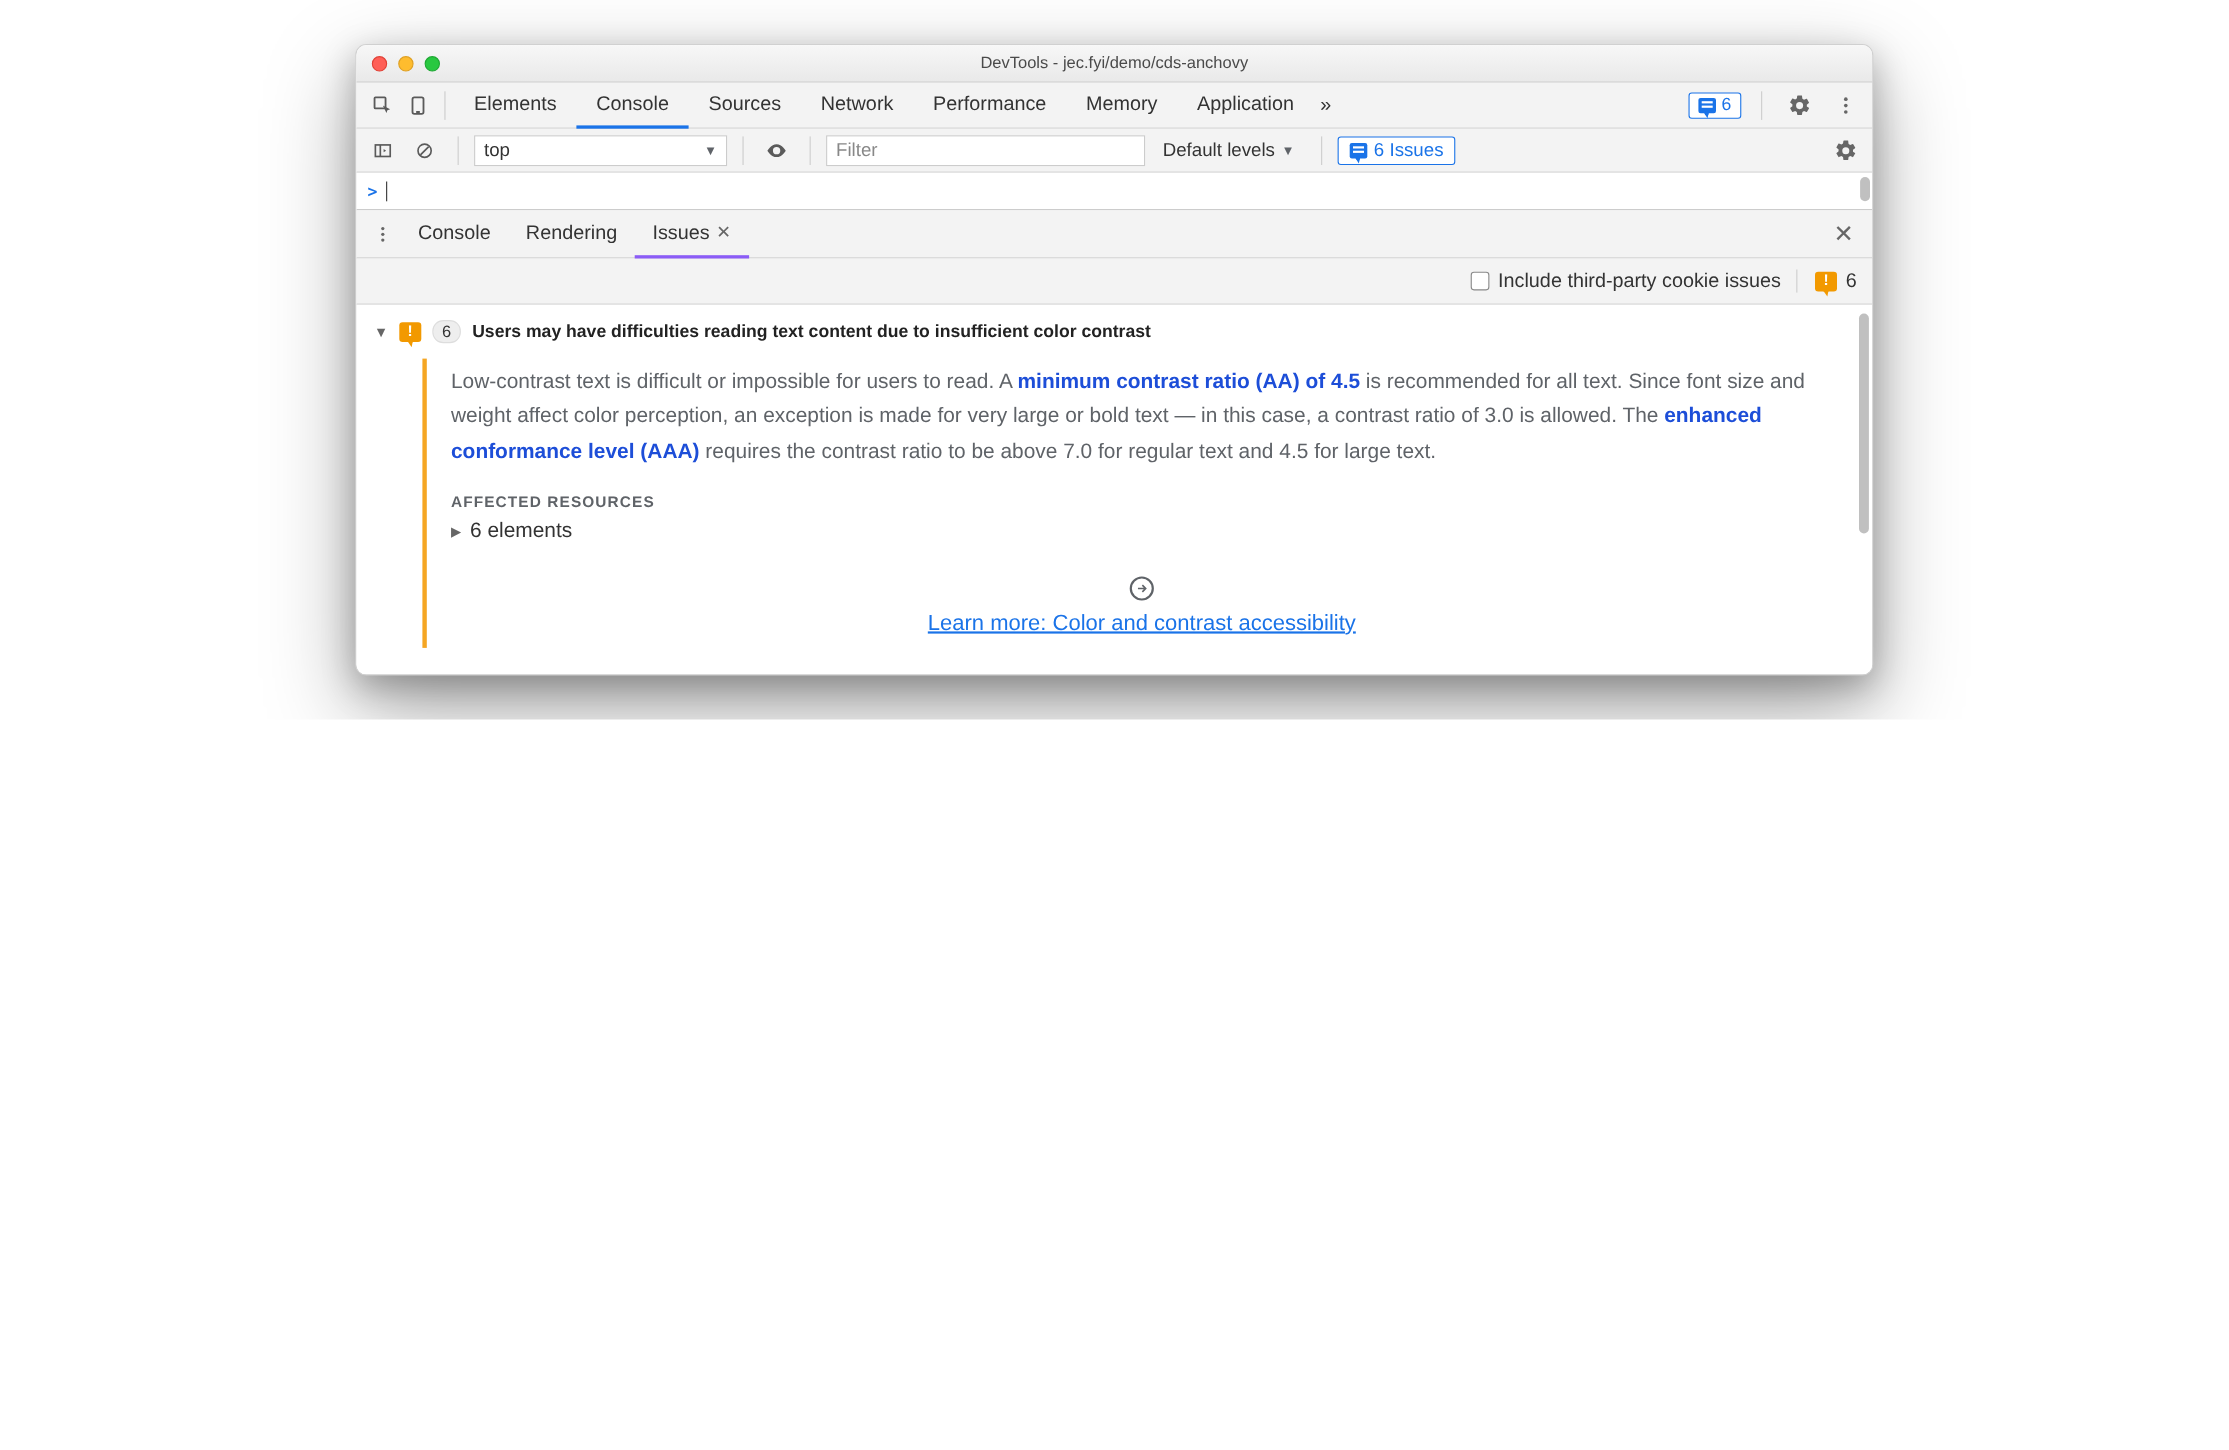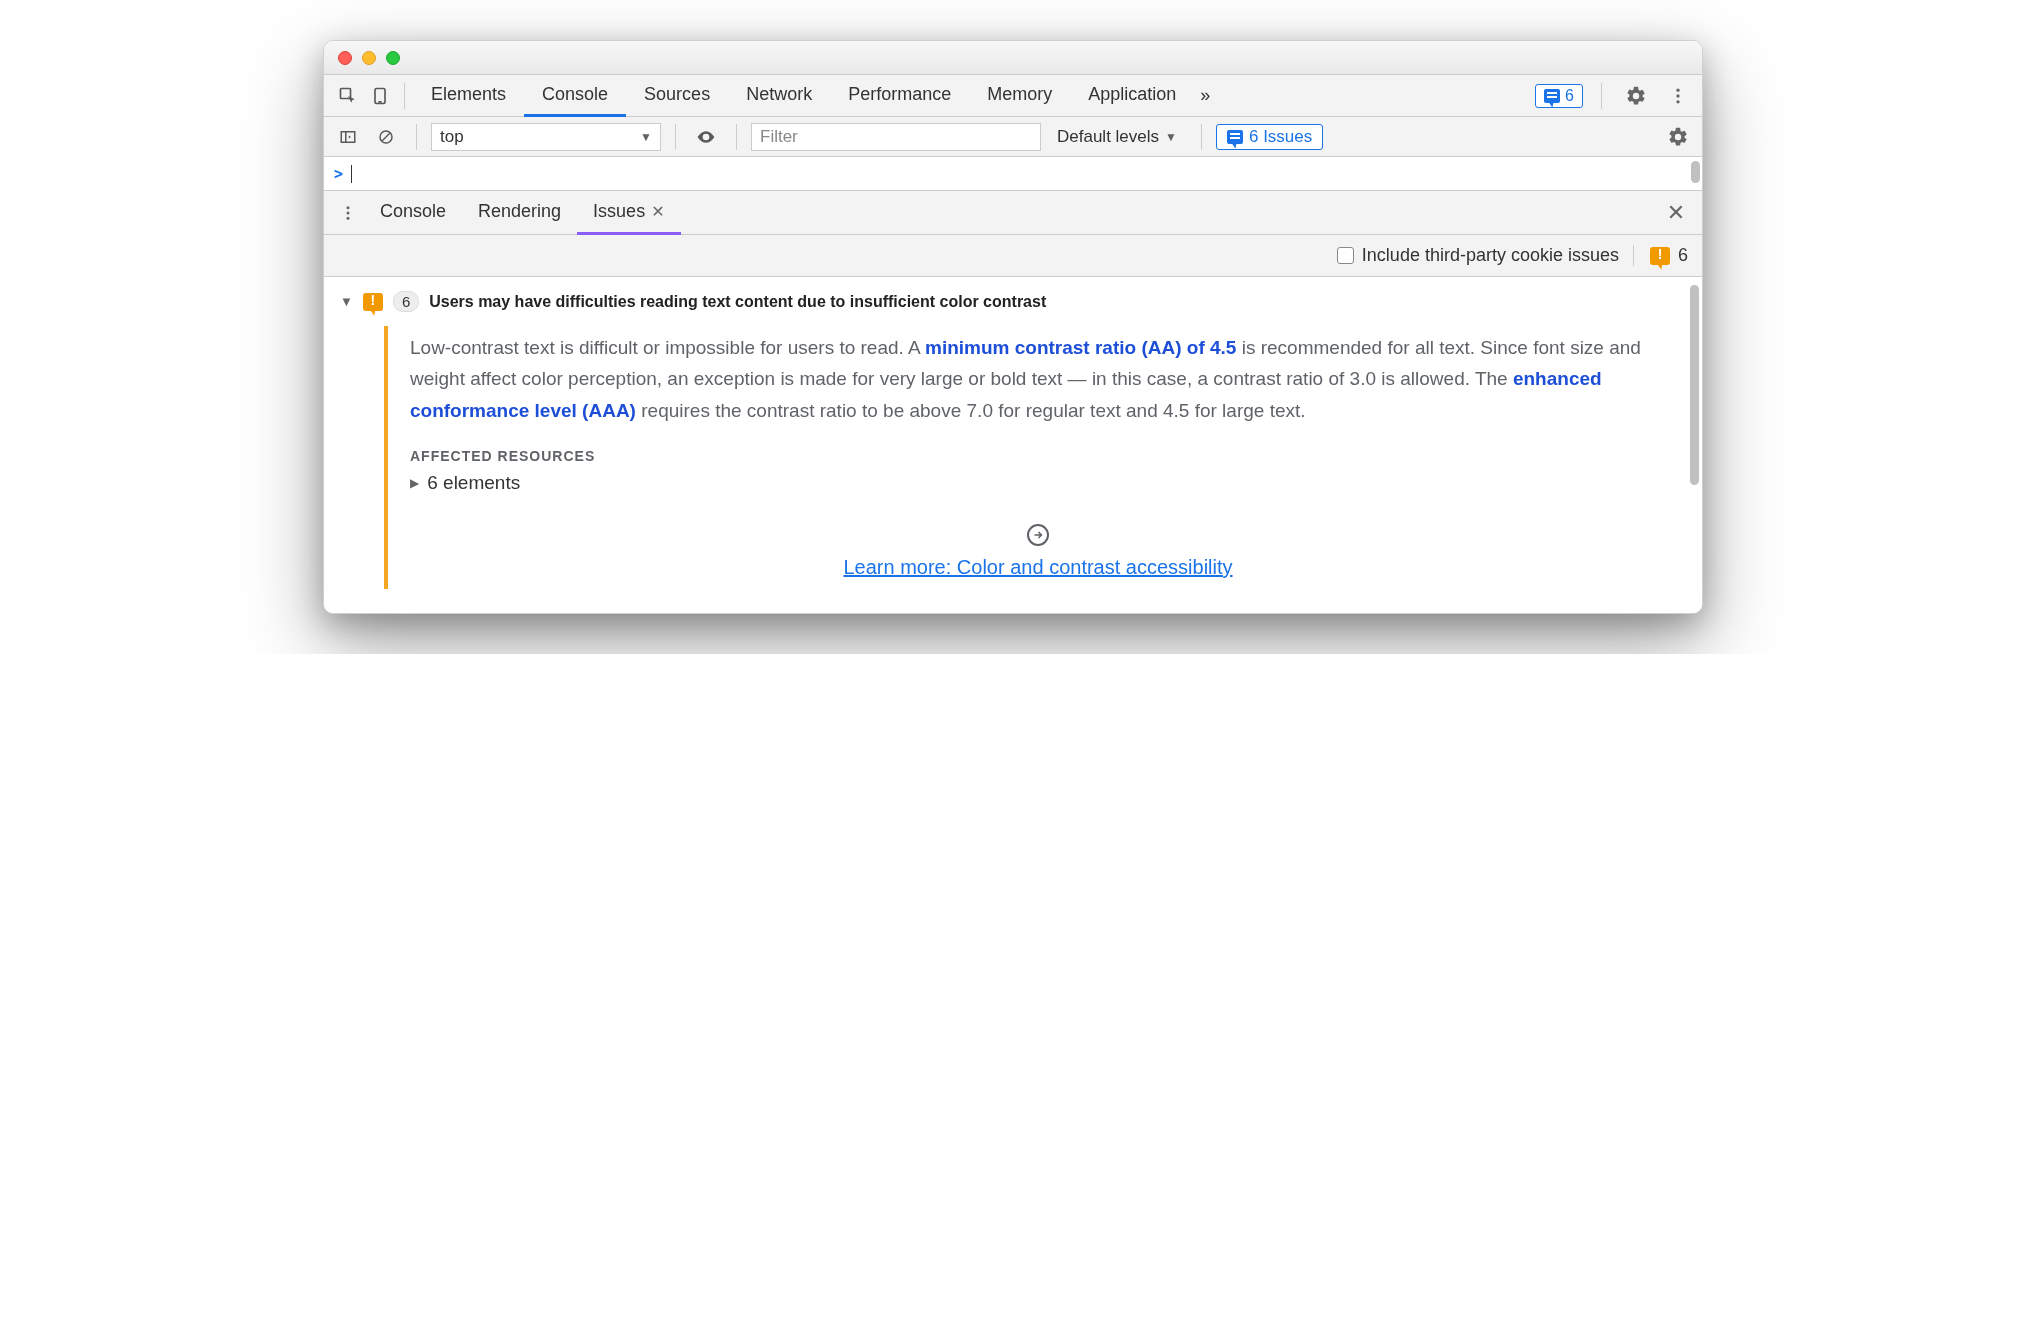--- a/index.html
+++ b/index.html
@@ -219,20 +219,21 @@
 <body>
 
 <div class="window">
 
   <div class="titlebar">
     <div class="traffic">
       <div class="dot red"></div>
       <div class="dot yellow"></div>
       <div class="dot green"></div>
     </div>
+    <div class="titlebar-title">DevTools - jec.fyi/demo/cds-anchovy</div>
   </div>
 
   <div class="tabs-row">
     <div class="icon-btn">
       <svg width="20" height="20" viewBox="0 0 24 24" fill="none" stroke="currentColor" stroke-width="2">
           <rect x="3" y="3" width="12" height="12" rx="1"></rect>
           <path d="M12 12 l8 4 -3 1 -1 3 -4 -8z" fill="currentColor" stroke="none"></path>
         </svg>
     </div>
     <div class="icon-btn">

